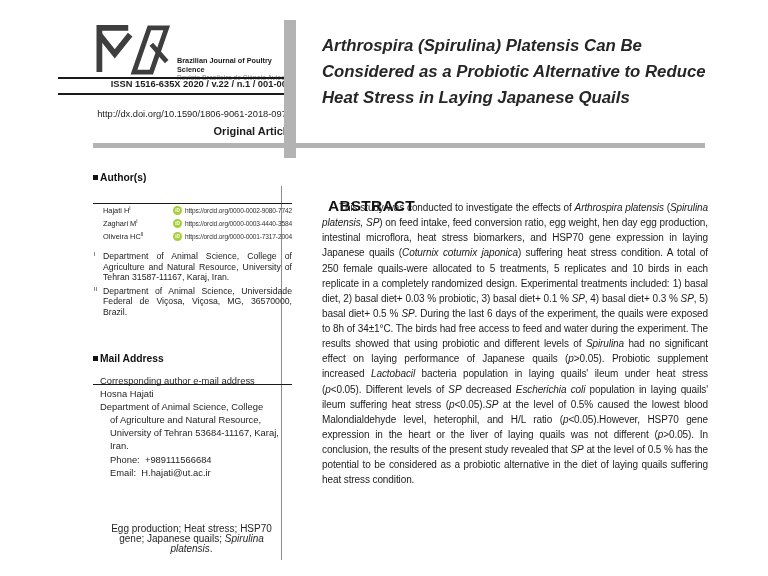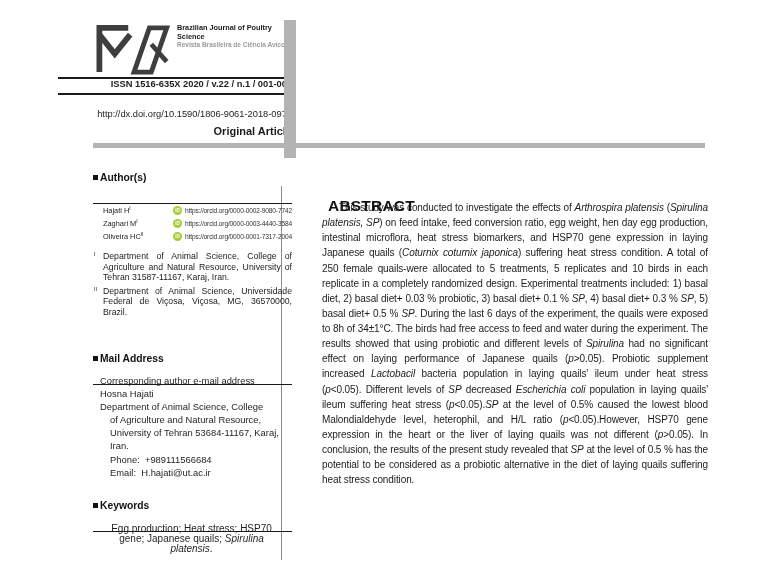--- a/index.html
+++ b/index.html
@@ -46,37 +46,42 @@
   <div class="abs" style="left:95px;top:25px;width:78px;height:50px;">
     <svg viewBox="0 0 80 52" width="78" height="50">
       <g fill="none" stroke="#3e3e3e" stroke-width="6">
         <path d="M4 49 L4 3 L34 3"></path>
         <path d="M4 10 L20 30 L36 10"></path>
         <path d="M40 49 L56 3 L74 3 L58 49 Z" stroke-width="5"></path>
         <path d="M58 20 L74 38" stroke-width="5"></path>
       </g>
     </svg>
   </div>
-  <div class="abs" style="left:177px;top:23px;width:116px;">
+  <div class="abs" style="left:177px;top:56px;width:116px;">
     <div id="brand-name">Brazilian Journal of Poultry Science</div>
     <div id="brand-sub">Revista Brasileira de Ciência Avícola</div>
   </div>
 
   <div class="abs rule" style="left:58px;top:77px;width:234px;height:2px;"></div>
   <div class="abs right" id="issn" style="left:58px;top:79px;width:234px;">ISSN 1516-635X 2020 / v.22 / n.1 / 001-008</div>
   <div class="abs rule" style="left:58px;top:93px;width:234px;height:1.5px;"></div>
   <div class="abs right" id="doi" style="left:58px;top:103px;width:234px;">
     <a href="#">http://dx.doi.org/10.1590/1806-9061-2018-0977</a>
   </div>
   <div class="abs right" id="orig" style="left:58px;top:125px;width:234px;">Original Article</div>
 
   <div class="abs graybar" style="left:93px;top:143px;width:612px;height:5px;"></div>
   <div class="abs graybar" style="left:284px;top:20px;width:12px;height:138px;"></div>
   <div class="abs" id="vline" style="left:281px;top:186px;width:1px;height:374px;"></div>
 
+  <div class="abs" id="title" style="left:322px;top:33px;">
+    <div>Arthrospira (Spirulina) Platensis Can Be</div>
+    <div>Considered as a Probiotic Alternative to Reduce</div>
+    <div>Heat Stress in Laying Japanese Quails</div>
+  </div>
 
   <div class="abs sec-head" style="left:93px;top:172px;width:199px;">
     <span class="sq"></span><span>Author(s)</span>
   </div>
   <div class="abs" style="left:103px;top:204px;width:189px;">
     <div class="author-row">
       <span class="author-name"><span>Hajati H</span><sup>I</sup></span>
       <span class="orcid-chip">
           <span class="orcid-icon">iD</span>
           <a href="#">https://orcid.org/0000-0002-9080-7742</a>
@@ -115,21 +120,18 @@
     <div>Corresponding author e-mail address</div>
     <div>Hosna Hajati</div>
     <div>Department of Animal Science, College</div>
     <div class="indent">of Agriculture and Natural Resource,</div>
     <div class="indent">University of Tehran 53684-11167, Karaj,</div>
     <div class="indent">Iran.</div>
     <div class="indent">Phone:&nbsp; +989111566684</div>
     <div class="indent">Email:&nbsp; H.hajati@ut.ac.ir</div>
   </div>
 
-  <div class="abs sec-head" style="left:93px;top:500px;width:199px;">
-    <span class="sq"></span><span>Keywords</span>
-  </div>
   <div class="abs" id="kw-text" style="left:99px;top:524px;"><span>Egg production; Heat stress; HSP70 gene; Japanese quails; </span><span style="font-style: italic;">Spirulina platensis</span><span>.</span></div>
 
   <div class="abs" id="abs-head" style="left:328px;top:169px;margin-top:28px;">ABSTRACT</div>
   <div class="abs" id="abs-body" style="left:322px;top:200px;"><span>This study was conducted to investigate the effects of </span><span style="font-style: italic;">Arthrospira platensis</span><span> (</span><span style="font-style: italic;">Spirulina platensis, SP</span><span>) on feed intake, feed conversion ratio, egg weight, hen day egg production, intestinal microflora, heat stress biomarkers, and HSP70 gene expression in laying Japanese quails (</span><span style="font-style: italic;">Coturnix coturnix japonica</span><span>) suffering heat stress condition. A total of 250 female quails-were allocated to 5 treatments, 5 replicates and 10 birds in each replicate in a completely randomized design. Experimental treatments included: 1) basal diet, 2) basal diet+ 0.03 % probiotic, 3) basal diet+ 0.1 % </span><span style="font-style: italic;">SP</span><span>, 4) basal diet+ 0.3 % </span><span style="font-style: italic;">SP</span><span>, 5) basal diet+ 0.5 % </span><span style="font-style: italic;">SP</span><span>. During the last 6 days of the experiment, the quails were exposed to 8h of 34±1°C. The birds had free access to feed and water during the experiment. The results showed that using probiotic and different levels of </span><span style="font-style: italic;">Spirulina</span><span> had no significant effect on laying performance of Japanese quails (</span><span style="font-style: italic;">p</span><span>&gt;0.05). Probiotic supplement increased </span><span style="font-style: italic;">Lactobacil</span><span> bacteria population in laying quails' ileum under heat stress (</span><span style="font-style: italic;">p</span><span>&lt;0.05). Different levels of </span><span style="font-style: italic;">SP</span><span> decreased </span><span style="font-style: italic;">Escherichia coli</span><span> population in laying quails' ileum suffering heat stress (</span><span style="font-style: italic;">p</span><span>&lt;0.05).</span><span style="font-style: italic;">SP</span><span> at the level of 0.5% caused the lowest blood Malondialdehyde level, heterophil, and H/L ratio (</span><span style="font-style: italic;">p</span><span>&lt;0.05).However, HSP70 gene expression in the heart or the liver of laying quails was not different (</span><span style="font-style: italic;">p</span><span>&gt;0.05). In conclusion, the results of the present study revealed that </span><span style="font-style: italic;">SP</span><span> at the level of 0.5 % has the potential to be considered as a probiotic alternative in the diet of laying quails suffering heat stress condition.</span></div>
 
 </div>
 
 </body></html>

